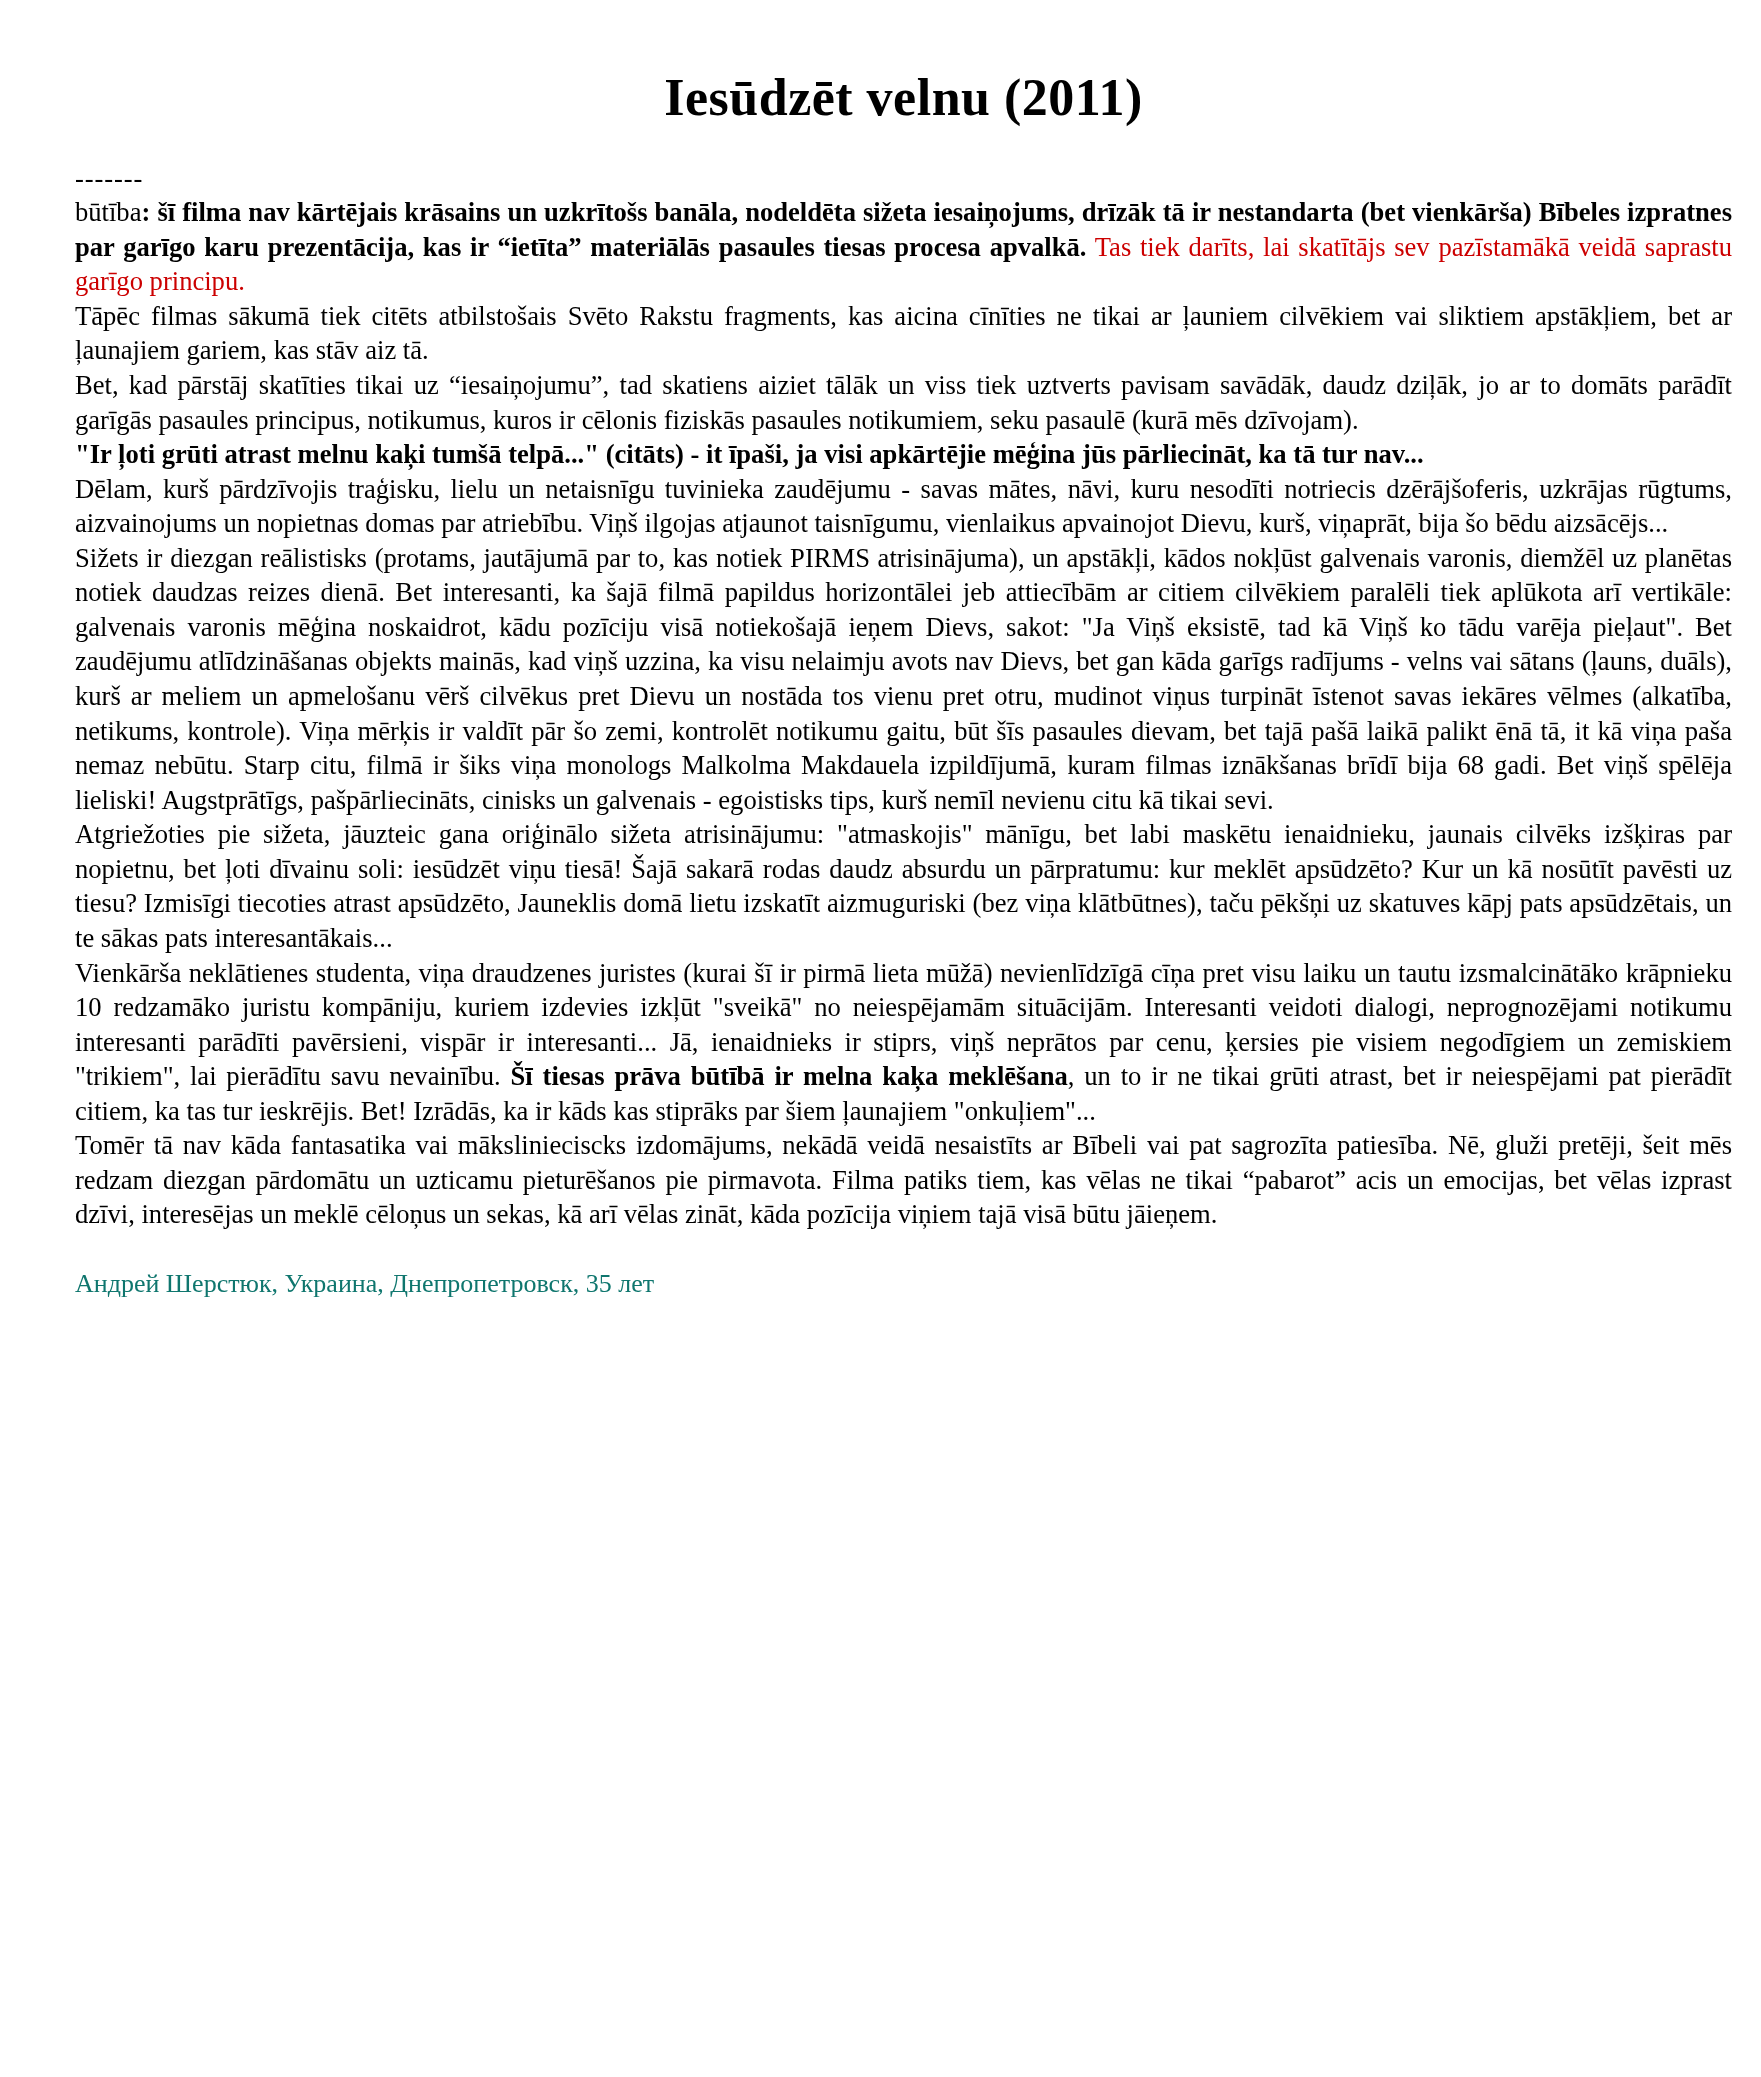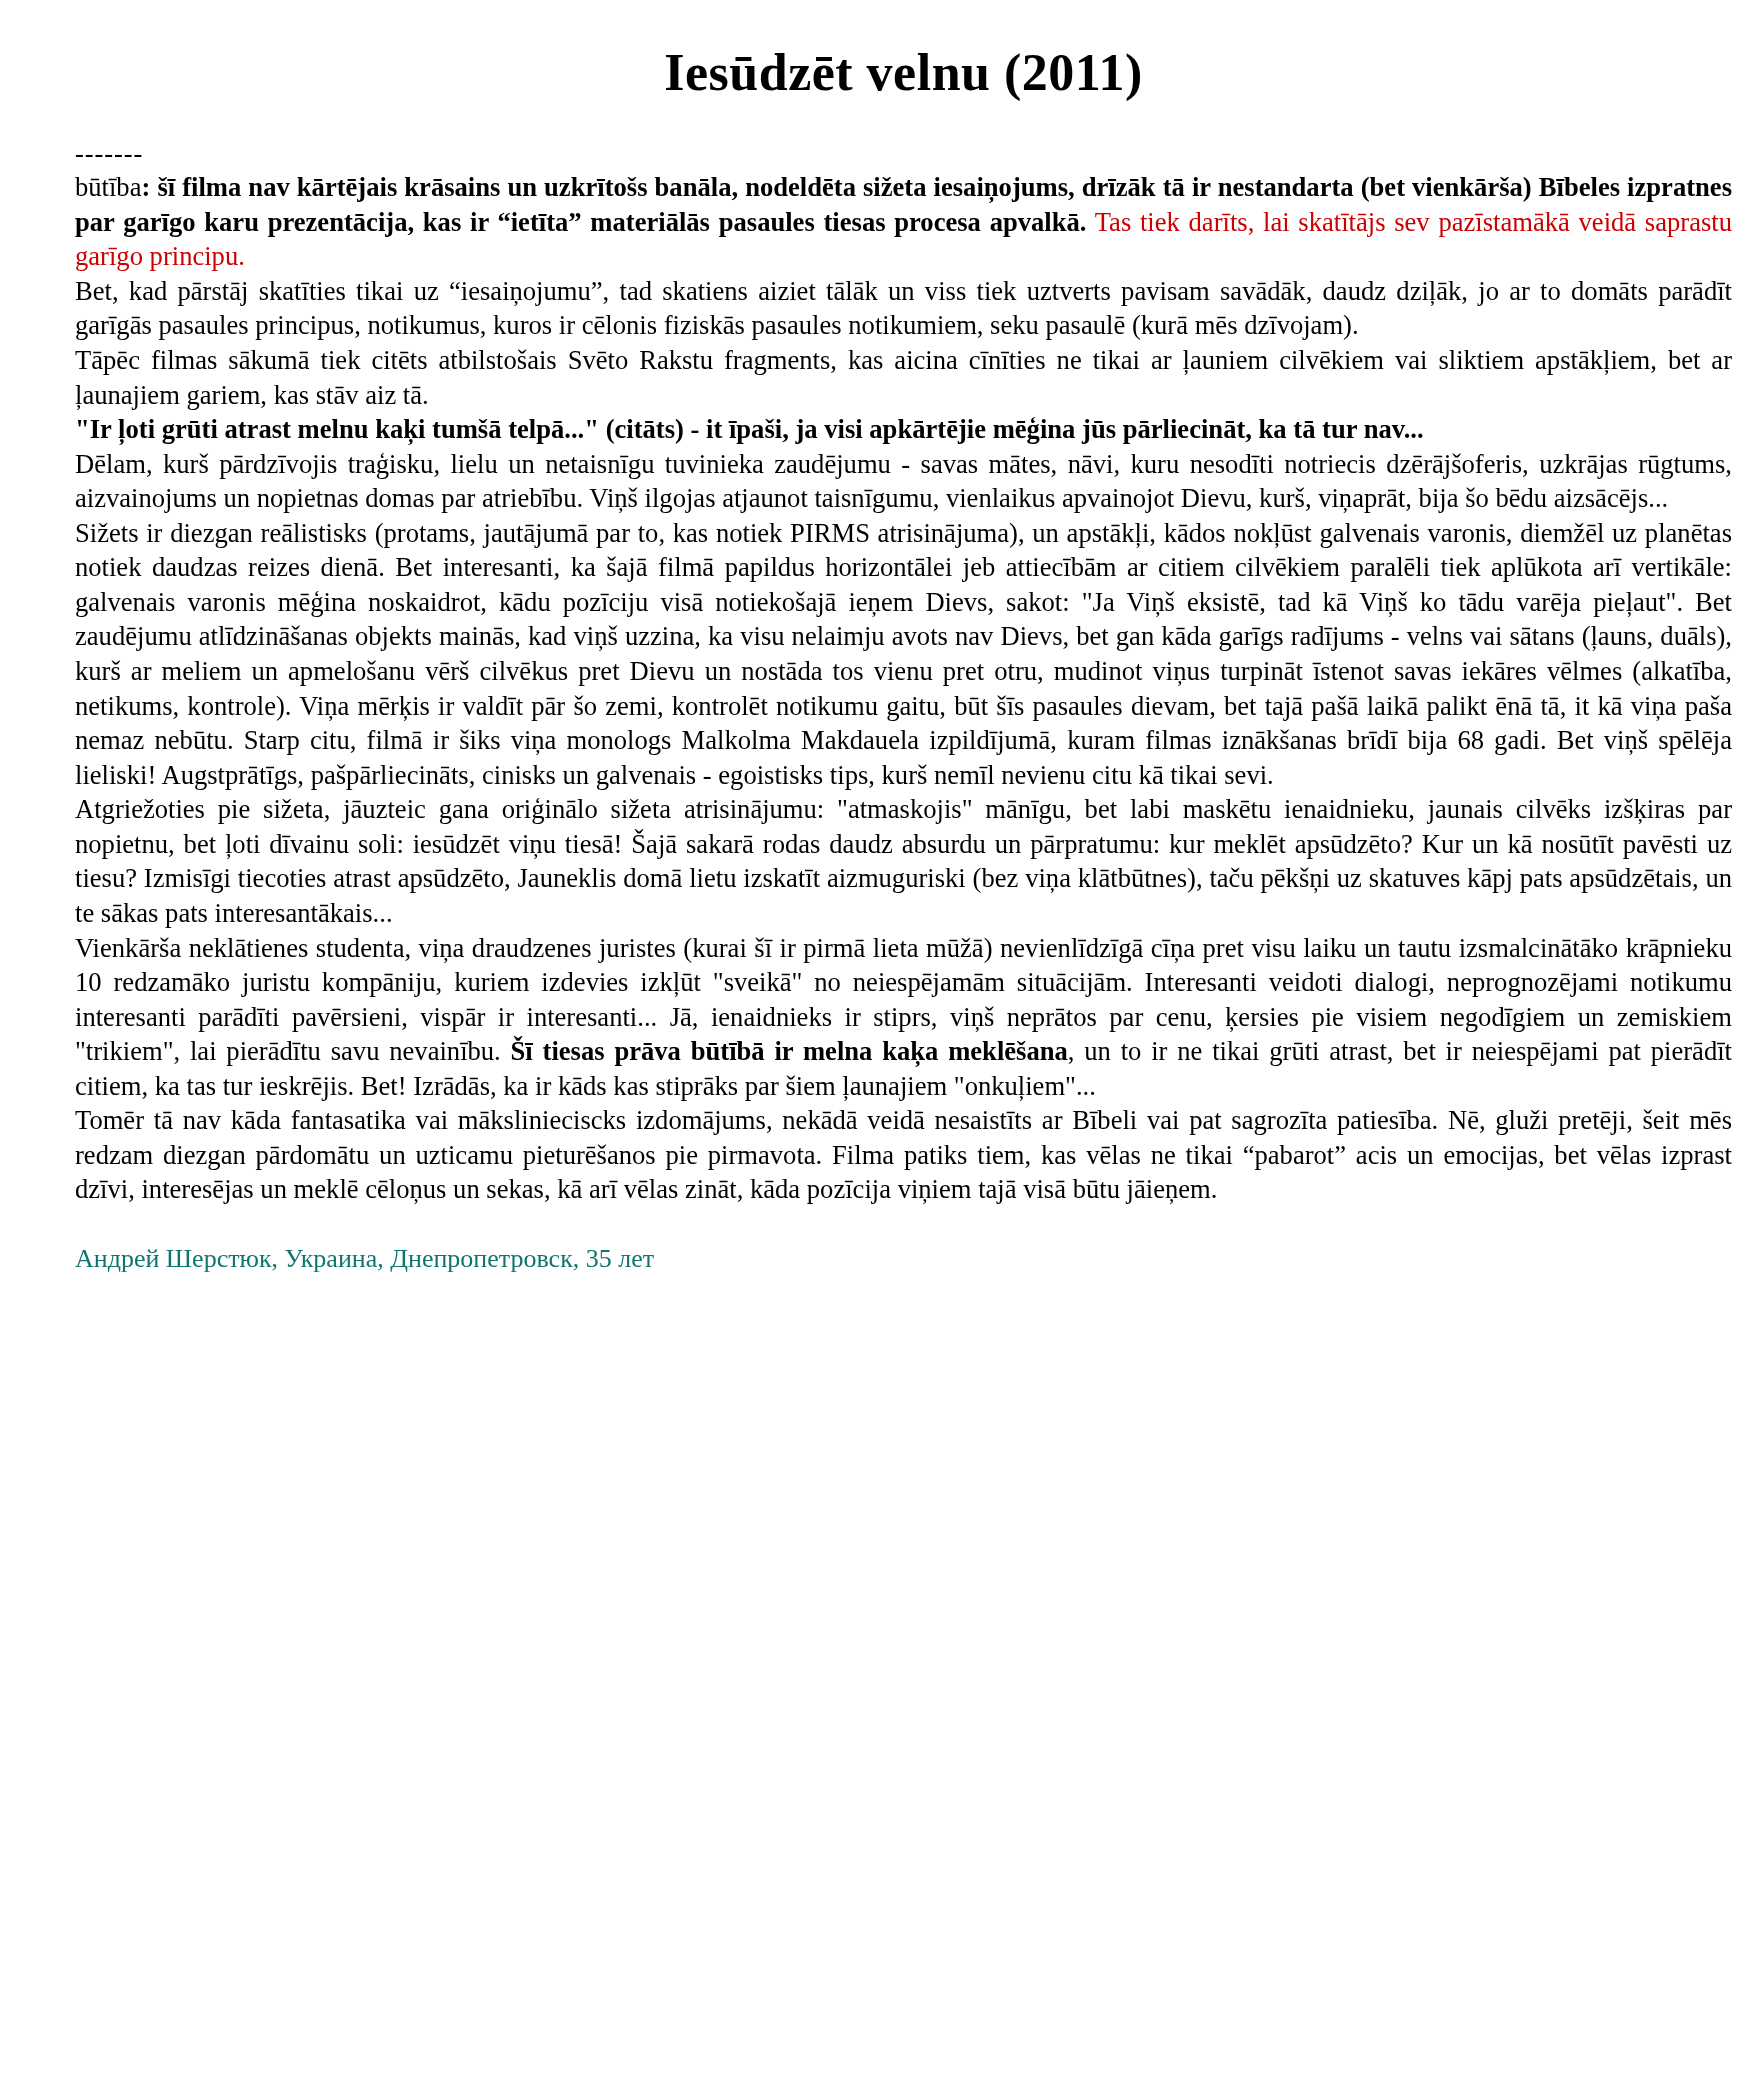--- a/index.html
+++ b/index.html
@@ -10,20 +10,21 @@
   body {
     width: 1762px;
     min-height: 2078px;
     font-family: "Liberation Serif", "DejaVu Serif", serif;
     color: #000000;
   }
   .page {
     width: 1762px;
     box-sizing: border-box;
     padding: 26px 30px 37px 75px;
+    margin-top: 25px;
   }
   .doc-title {
     text-align: center;
     font-family: "Liberation Serif", "DejaVu Serif", serif;
     font-weight: bold;
     font-size: 52px;
     letter-spacing: 0.5px;
     margin: 17px 0 37px 0;
   }
   .body-block {
@@ -65,23 +66,23 @@
   <h1 class="doc-title">Iesūdzēt velnu (2011)</h1>
 
   <div class="body-block">
 
     <p class="dashes">-------</p>
 
     <p class="para">
       <span class="inline">būtība</span><span class="inline b">: šī filma nav kārtējais krāsains un uzkrītošs banāla, nodeldēta sižeta iesaiņojums, drīzāk tā ir nestandarta (bet vienkārša) Bībeles izpratnes par garīgo karu prezentācija, kas ir “ietīta” materiālās pasaules tiesas procesa apvalkā.</span><span class="inline red"> Tas tiek darīts, lai skatītājs sev pazīstamākā veidā saprastu garīgo principu.</span>
     </p>
 
+    <p class="para">Tāpēc filmas sākumā tiek citēts atbilstošais Svēto Rakstu fragments, kas aicina cīnīties ne tikai ar ļauniem cilvēkiem vai sliktiem apstākļiem, bet ar ļaunajiem gariem, kas stāv aiz tā.</p>
+
     <p class="para">Bet, kad pārstāj skatīties tikai uz “iesaiņojumu”, tad skatiens aiziet tālāk un viss tiek uztverts pavisam savādāk, daudz dziļāk, jo ar to domāts parādīt garīgās pasaules principus, notikumus, kuros ir cēlonis fiziskās pasaules notikumiem, seku pasaulē (kurā mēs dzīvojam).</p>
-
-    <p class="para">Tāpēc filmas sākumā tiek citēts atbilstošais Svēto Rakstu fragments, kas aicina cīnīties ne tikai ar ļauniem cilvēkiem vai sliktiem apstākļiem, bet ar ļaunajiem gariem, kas stāv aiz tā.</p>
 
 
     <p class="para b">"Ir ļoti grūti atrast melnu kaķi tumšā telpā..." (citāts) - it īpaši, ja visi apkārtējie mēģina jūs pārliecināt, ka tā tur nav...</p>
 
     <p class="para">Dēlam, kurš pārdzīvojis traģisku, lielu un netaisnīgu tuvinieka zaudējumu - savas mātes, nāvi, kuru nesodīti notriecis dzērājšoferis, uzkrājas rūgtums, aizvainojums un nopietnas domas par atriebību. Viņš ilgojas atjaunot taisnīgumu, vienlaikus apvainojot Dievu, kurš, viņaprāt, bija šo bēdu aizsācējs...</p>
 
     <p class="para">Sižets ir diezgan reālistisks (protams, jautājumā par to, kas notiek PIRMS atrisinājuma), un apstākļi, kādos nokļūst galvenais varonis, diemžēl uz planētas notiek daudzas reizes dienā. Bet interesanti, ka šajā filmā papildus horizontālei jeb attiecībām ar citiem cilvēkiem paralēli tiek aplūkota arī vertikāle: galvenais varonis mēģina noskaidrot, kādu pozīciju visā notiekošajā ieņem Dievs, sakot: "Ja Viņš eksistē, tad kā Viņš ko tādu varēja pieļaut". Bet zaudējumu atlīdzināšanas objekts mainās, kad viņš uzzina, ka visu nelaimju avots nav Dievs, bet gan kāda garīgs radījums - velns vai sātans (ļauns, duāls), kurš ar meliem un apmelošanu vērš cilvēkus pret Dievu un nostāda tos vienu pret otru, mudinot viņus turpināt īstenot savas iekāres vēlmes (alkatība, netikums, kontrole). Viņa mērķis ir valdīt pār šo zemi, kontrolēt notikumu gaitu, būt šīs pasaules dievam, bet tajā pašā laikā palikt ēnā tā, it kā viņa paša nemaz nebūtu. Starp citu, filmā ir šiks viņa monologs Malkolma Makdauela izpildījumā, kuram filmas iznākšanas brīdī bija 68 gadi. Bet viņš spēlēja lieliski! Augstprātīgs, pašpārliecināts, cinisks un galvenais - egoistisks tips, kurš nemīl nevienu citu kā tikai sevi.</p>
 
     <p class="para">Atgriežoties pie sižeta, jāuzteic gana oriģinālo sižeta atrisinājumu: "atmaskojis" mānīgu, bet labi maskētu ienaidnieku, jaunais cilvēks izšķiras par nopietnu, bet ļoti dīvainu soli: iesūdzēt viņu tiesā! Šajā sakarā rodas daudz absurdu un pārpratumu: kur meklēt apsūdzēto? Kur un kā nosūtīt pavēsti uz tiesu? Izmisīgi tiecoties atrast apsūdzēto, Jauneklis domā lietu izskatīt aizmuguriski (bez viņa klātbūtnes), taču pēkšņi uz skatuves kāpj pats apsūdzētais, un te sākas pats interesantākais...</p>
 

